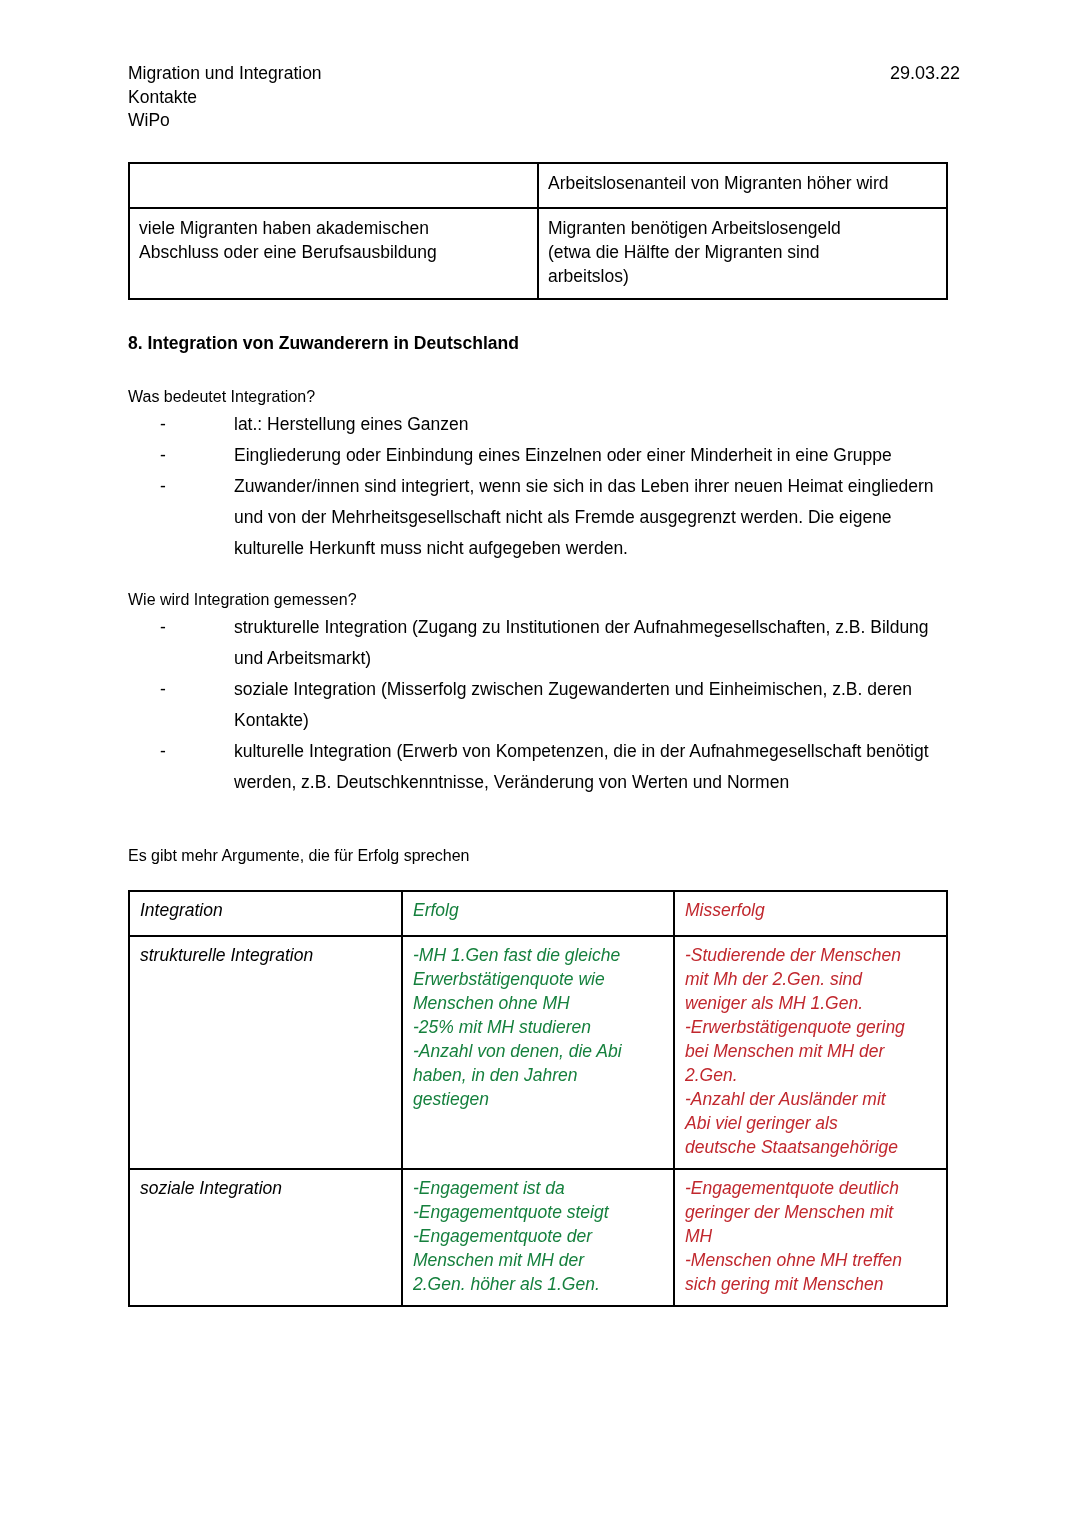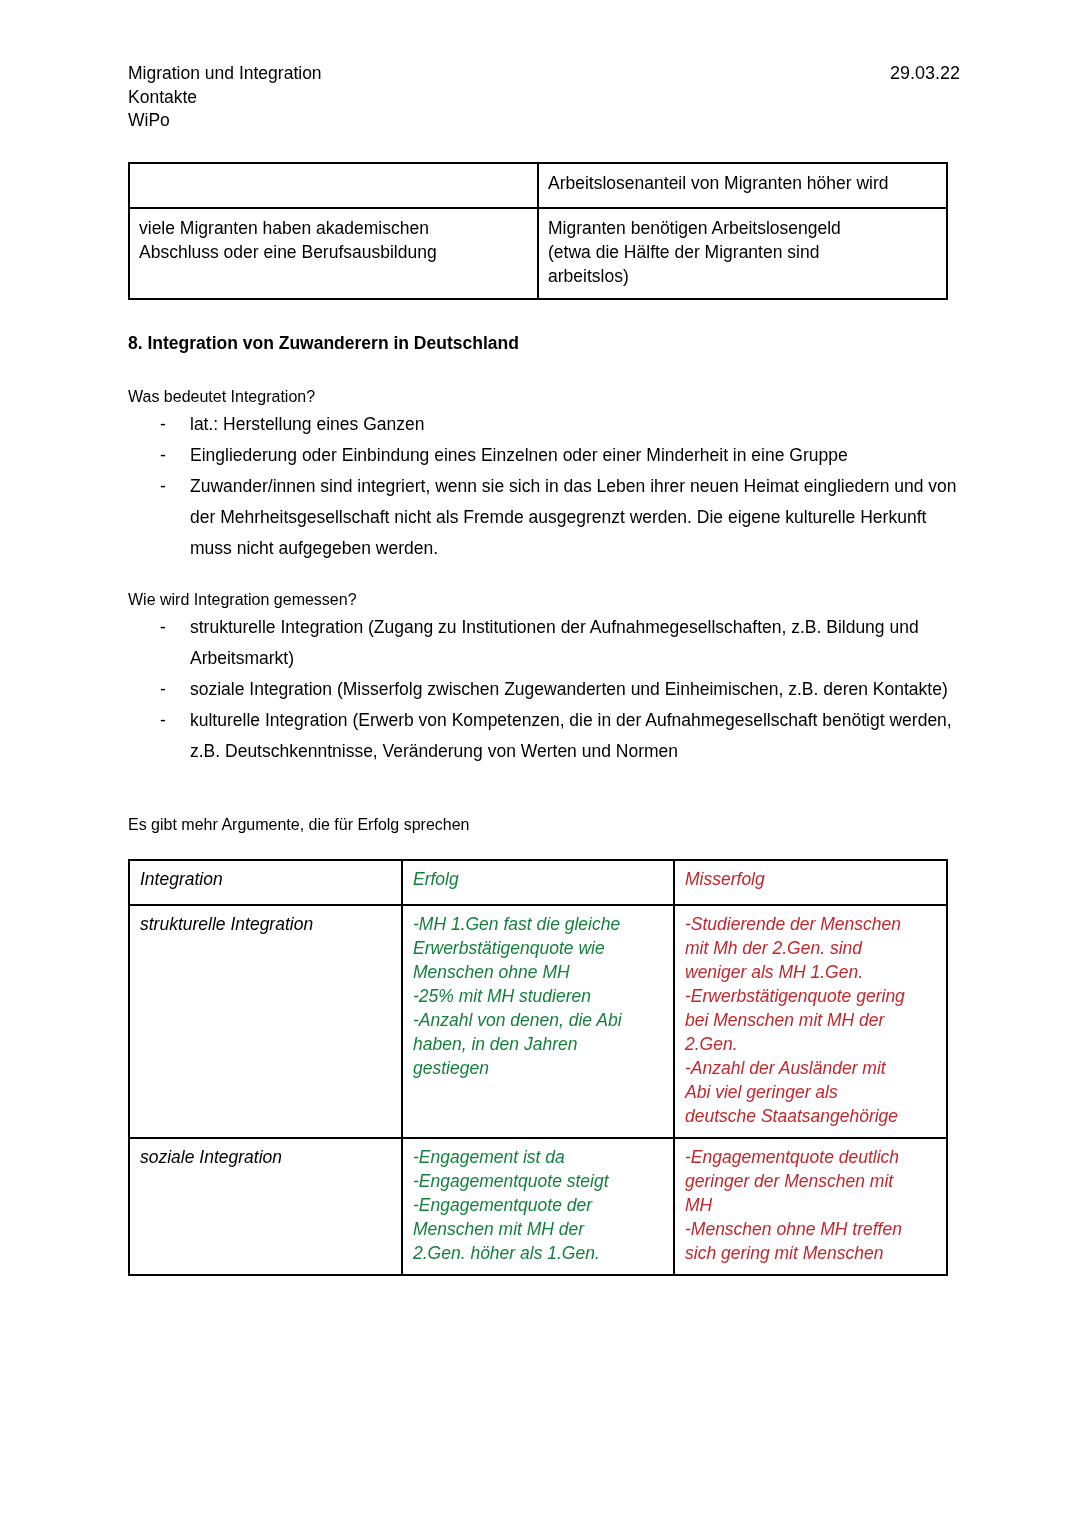--- a/index.html
+++ b/index.html
@@ -100,21 +100,21 @@
     padding-left: 62px;
     font-size: 17.5px;
     line-height: 31px;
     margin: 0;
   }
   ul.dash-list > li .dash {
     position: absolute;
     left: 32px;
     top: 0;
   }
-  ul.dash-list > li .item-text { display: block; }
+  ul.dash-list > li .item-text { display: block; margin-left: 44px; }
 </style>
 </head>
 <body>
 
 <div class="page">
 
   <div class="doc-header">
     <div class="left-block">
       <span>Migration und Integration</span>
       <span>Kontakte</span>

